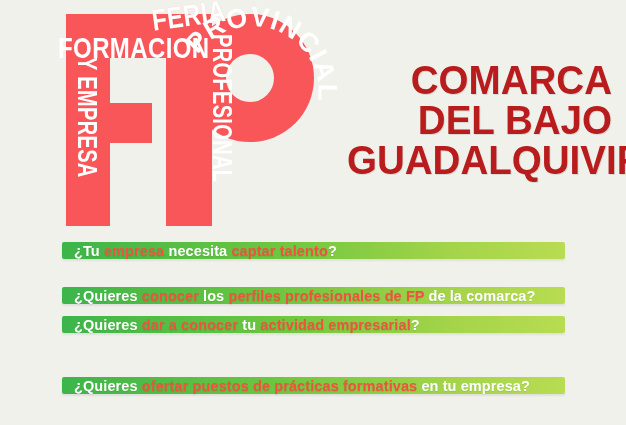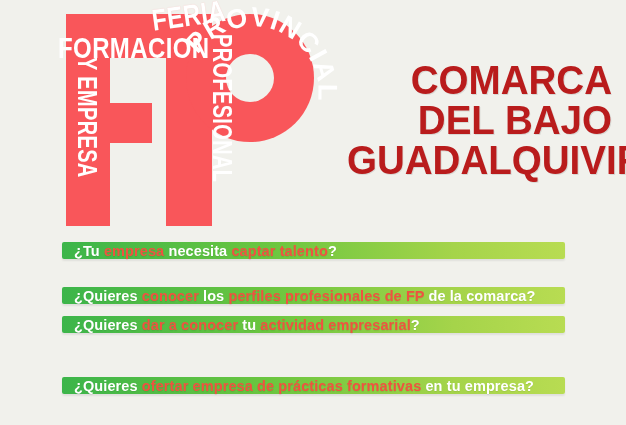--- a/index.html
+++ b/index.html
@@ -203,16 +203,16 @@
   <div class="bar" id="bar-1">
     <div class="bar-text"><span>¿Tu </span><span class="em">empresa</span><span> necesita </span><span class="em">captar talento</span><span>?</span></div>
   </div>
   <div class="bar" id="bar-2">
     <div class="bar-text"><span>¿Quieres </span><span class="em">conocer</span><span> los </span><span class="em">perfiles profesionales de FP</span><span> de la comarca?</span></div>
   </div>
   <div class="bar" id="bar-3">
     <div class="bar-text"><span>¿Quieres </span><span class="em">dar a conocer</span><span> tu </span><span class="em">actividad empresarial</span><span>?</span></div>
   </div>
   <div class="bar" id="bar-4">
-    <div class="bar-text"><span>¿Quieres </span><span class="em">ofertar empresa de prácticas formativas</span><span> en tu empresa?</span></div>
+    <div class="bar-text"><span>¿Quieres </span><span class="em">ofertar puestos de prácticas formativas</span><span> en tu empresa?</span></div>
   </div>
 
 </div>
 
 </body></html>

